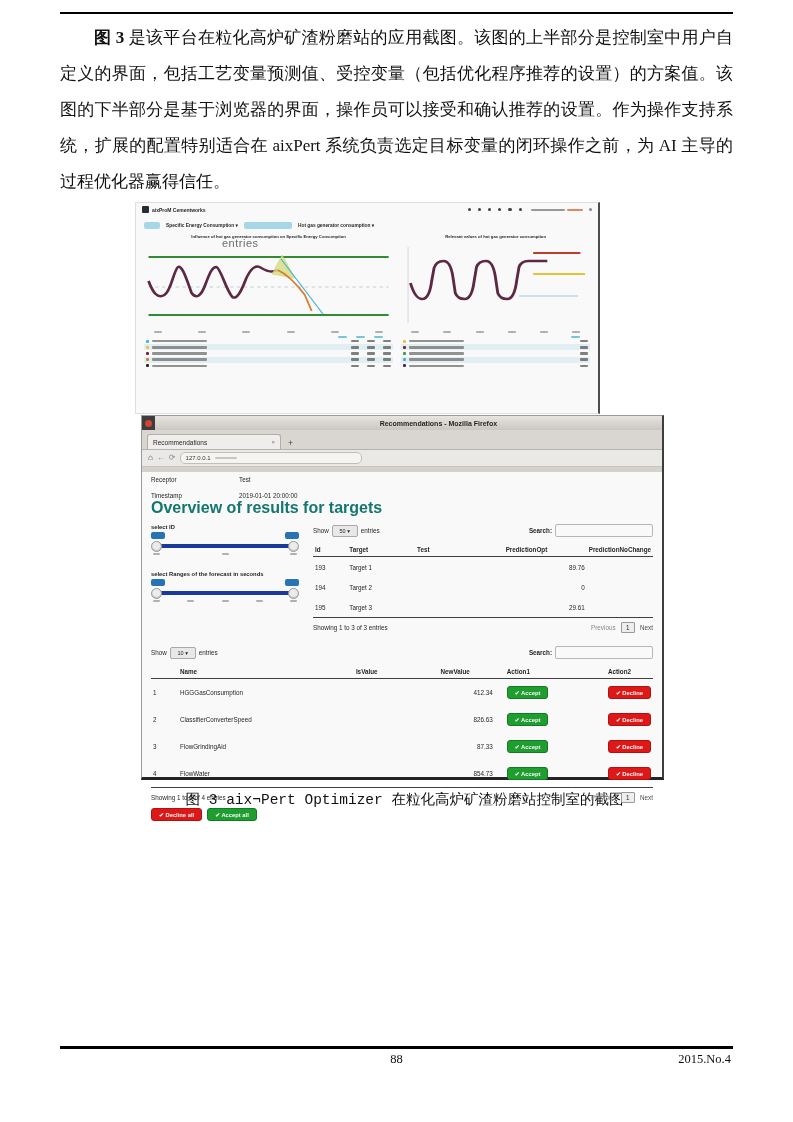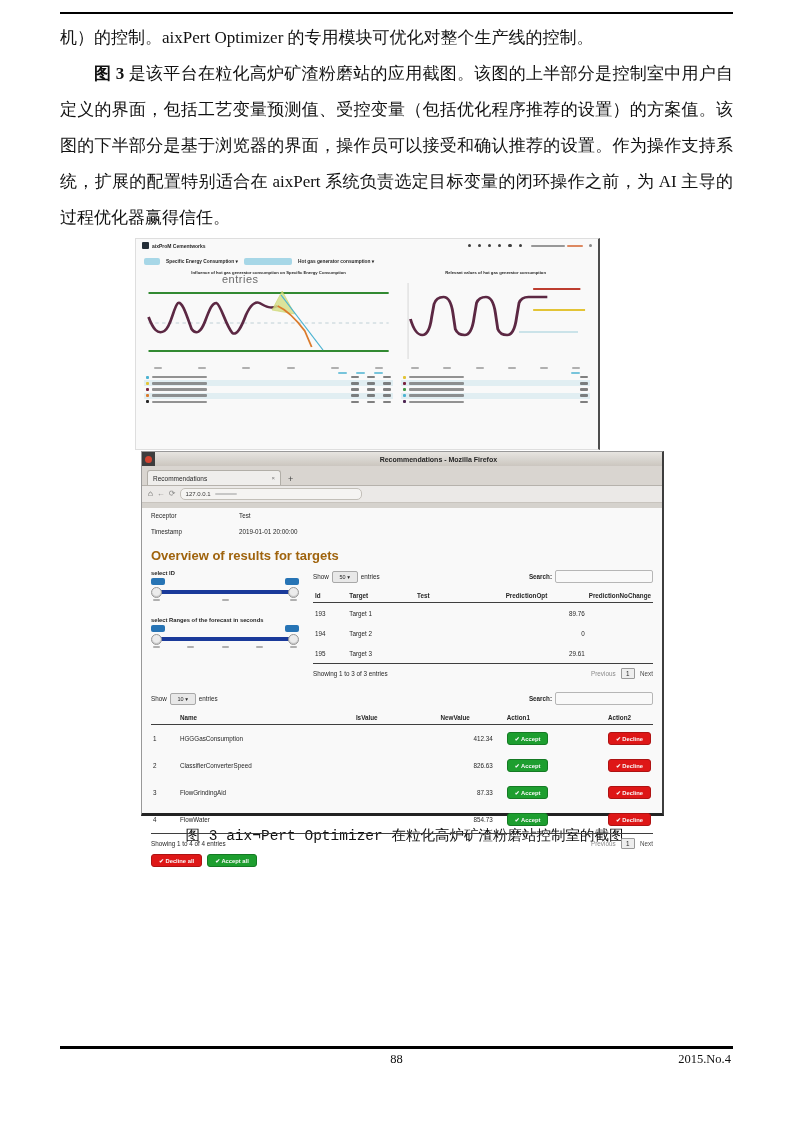--- a/index.html
+++ b/index.html
@@ -76,21 +76,21 @@
   .fox-newtab{font-size:9px;color:#444;margin:0 0 1px 7px;line-height:9px;}
   .fox-nav{height:16px;background:#f1efec;border-bottom:1px solid #ccc8c1;display:flex;align-items:center;gap:4px;padding:0 6px;}
   .nav-ic{font-size:8px;color:#3d3d3d;line-height:8px;}
   .nav-ic.lite{color:#8a8a8a;}
   .urlbox{width:170px;height:10px;border:1px solid #c6c2bb;border-radius:5px;background:#fbfaf8;
           display:flex;align-items:center;padding:0 5px;font-size:6px;color:#333;gap:4px;}
   .fox-body{padding:0 9px;position:relative;}
   .gray-band{height:5px;background:#d9d6d1;margin:0 -9px;}
   .meta-row{display:flex;font-size:6.3px;color:#222;margin-top:4px;}
   .meta-row .lab{width:88px;}
-  .fox-h1{margin-top:13px;font-size:13px;font-weight:bold;color:#a16207;}
+  .fox-h1{font-size:16px;font-weight:bold;color:#0f766e;}
   .fox-grid{display:grid;grid-template-columns:148px 1fr;column-gap:14px;margin-top:7px;}
   .sl-label{font-size:5.8px;font-weight:bold;color:#1a1a1a;}
   .sl-badges{position:relative;height:8px;margin-top:2px;}
   .badge{position:absolute;top:0;width:14px;height:7px;background:#2273b8;border-radius:2px;}
   .badge.r{right:0;} .badge.l{left:0;}
   .sl-track{position:relative;height:11px;}
   .rail{position:absolute;left:4px;right:4px;top:4px;height:3.5px;background:#15369b;border-radius:2px;}
   .handle{position:absolute;top:1px;width:9px;height:9px;border-radius:50%;background:#f2f2f2;
           border:1px solid #999;box-shadow:inset 0 -1px 1px rgba(0,0,0,.2);}
   .handle.l{left:0;} .handle.r{right:0;}
@@ -120,21 +120,20 @@
   .atbl td{padding:7px 2px;}
 </style>
 </head>
 <body>
 
 <div class="page">
 
   <div class="header-rule"></div>
 
   <div class="body-text">
-    <p>机）的控制。aixPert Optimizer 的专用模块可优化对整个生产线的控制。</p>
     <p class="p-indent"><b>图 3</b><span> 是该平台在粒化高炉矿渣粉磨站的应用截图。该图的上半部分是控制室中用户自定义的界面，包括工艺变量预测值、受控变量（包括优化程序推荐的设置）的方案值。该图的下半部分是基于浏览器的界面，操作员可以接受和确认推荐的设置。作为操作支持系统，扩展的配置特别适合在 aixPert 系统负责选定目标变量的闭环操作之前，为 AI 主导的过程优化器赢得信任。</span></p>
   </div>
 
   <div class="figure-wrap">
 
     <div class="shot dash">
       <div class="dash-top">
         <span class="dash-logo"></span>
         <span class="dash-title">aixProM Cementworks</span>
         <span class="dash-sp"></span>

